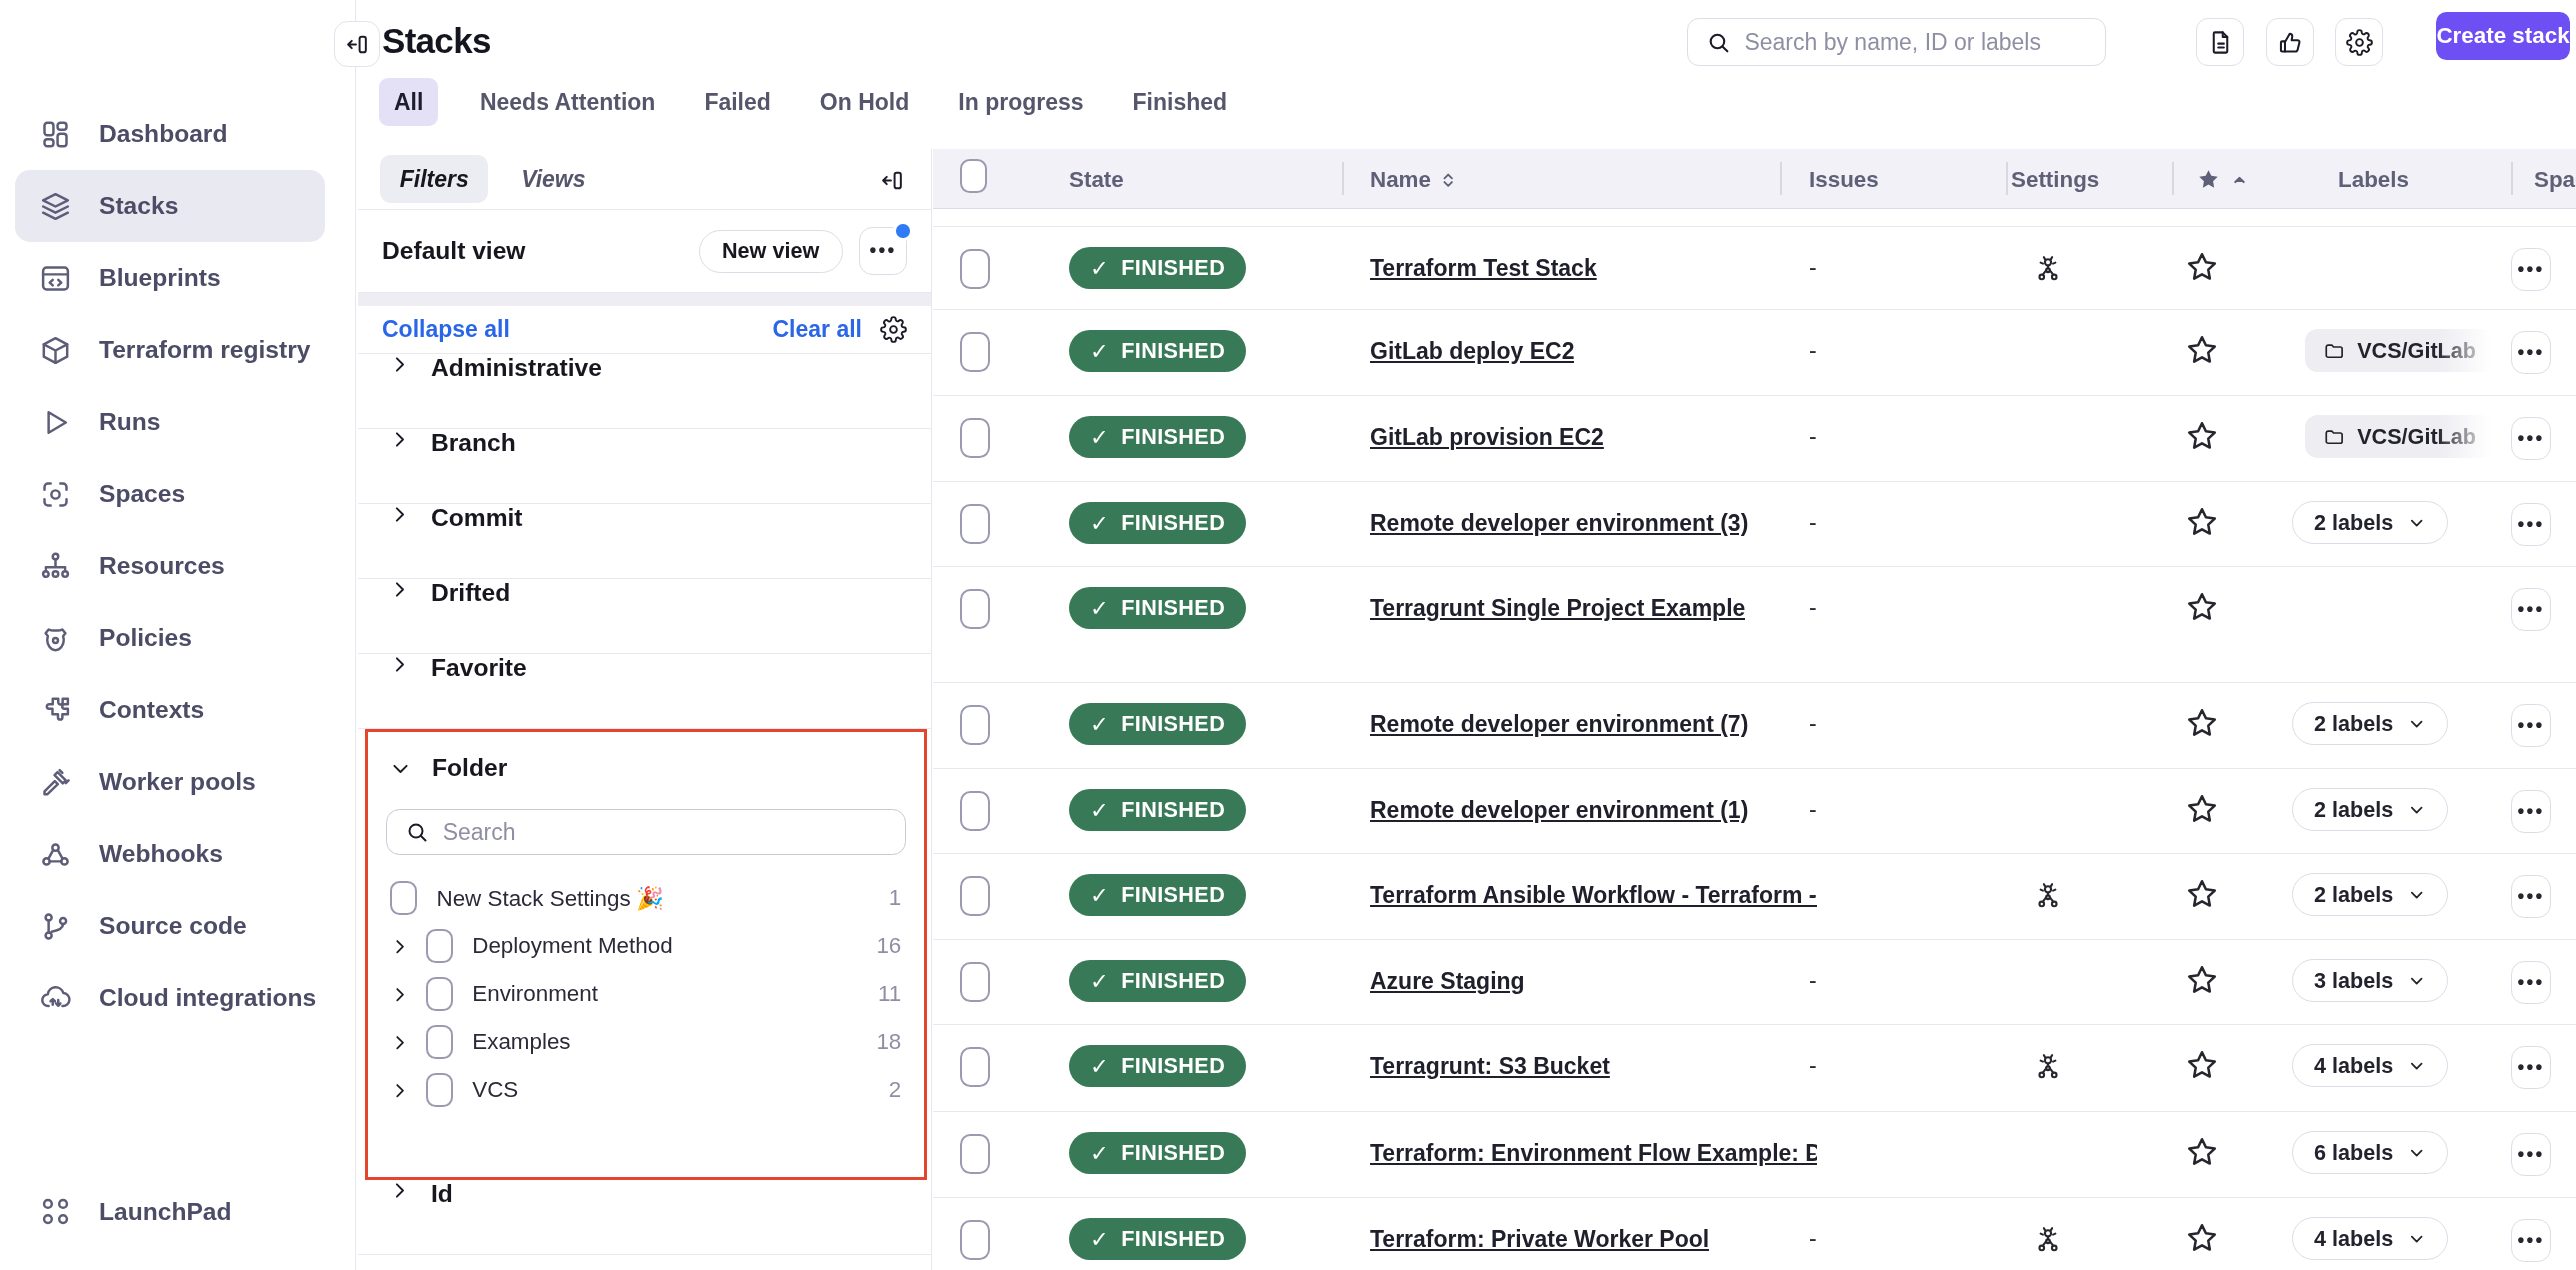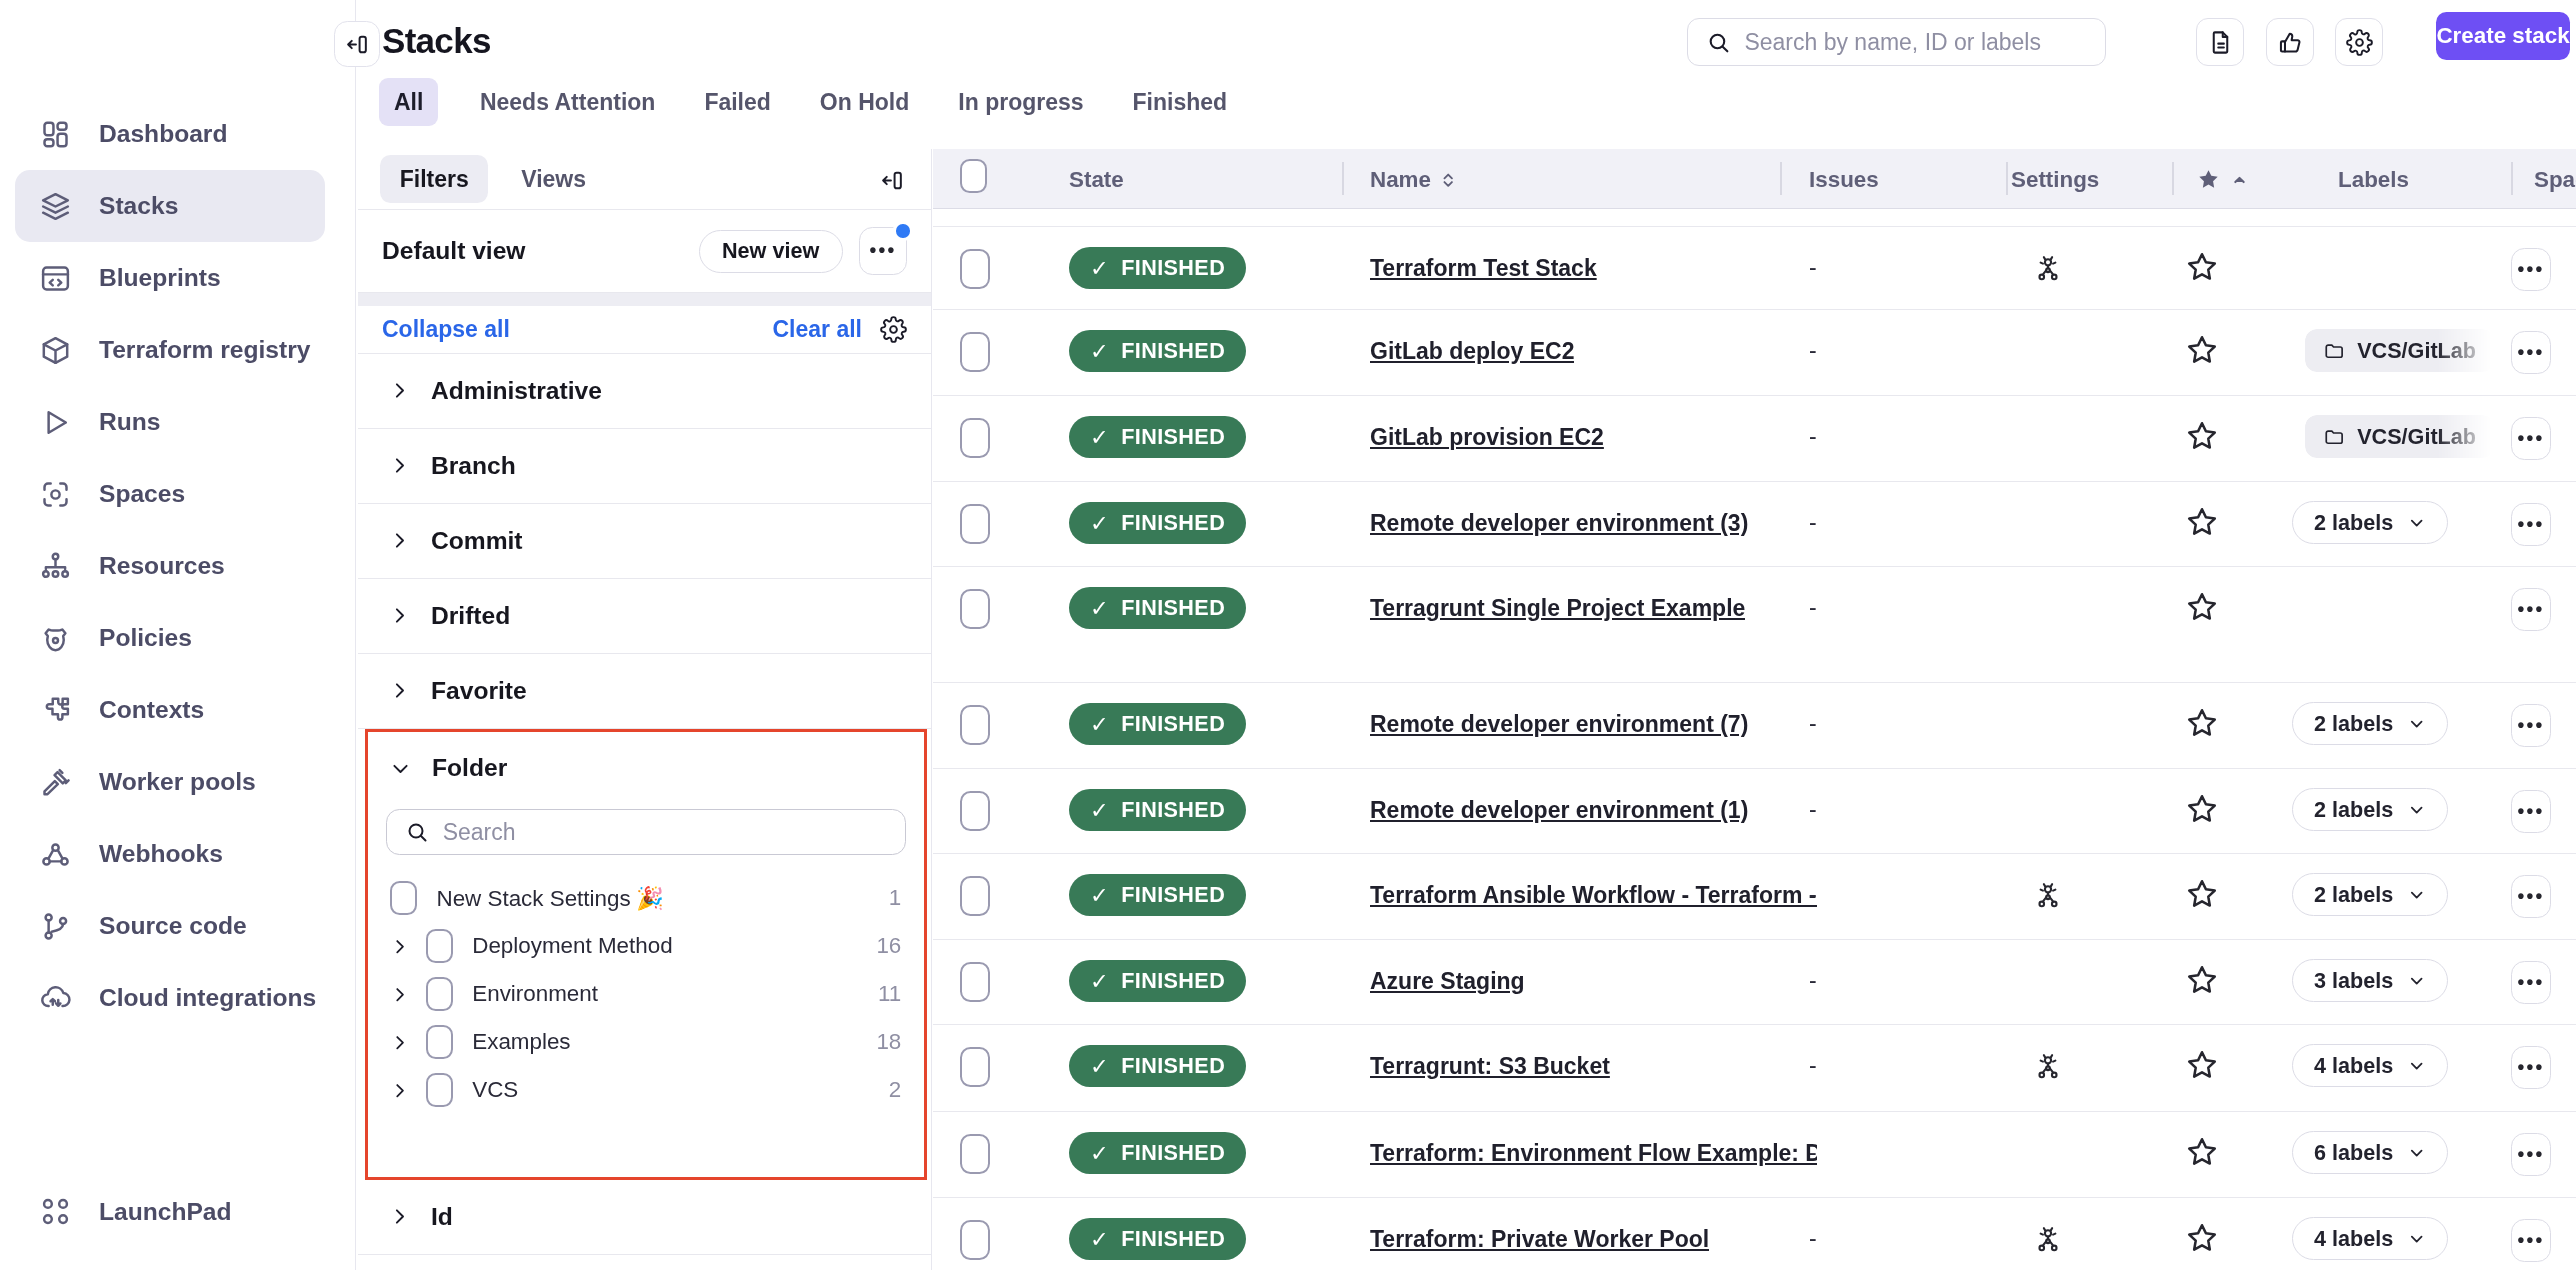--- a/index.html
+++ b/index.html
@@ -28,36 +28,36 @@
   .search-box input::placeholder, .folder-search input::placeholder { color:#8f8fa3; }
   .icon-btn { position:absolute; top:18px; width:48px; height:48px; border:1.5px solid #e0e0ea; border-radius:12px; background:#fff; display:flex; align-items:center; justify-content:center; cursor:pointer; }
   .icon-btn svg { width:27px; height:27px; stroke:#1b1b28; }
   .create-btn { position:absolute; left:2436px; top:12px; width:134px; height:48px; background:var(--accent-purple,#6e4ff4); color:#fff; border:none; border-radius:10.4px; font-family:inherit; font-size:22.4px; font-weight:700; cursor:pointer; }
   .tabs { position:absolute; left:379px; top:78px; display:flex; align-items:center; gap:34px; height:48px; }
   .tab { font-size:23px; font-weight:700; color:#55556b; padding:10.4px 7.5px; cursor:pointer; white-space:nowrap; }
   .tab.active { background:#e4e1f6; border-radius:9px; color:#1d1d2b; padding:10.4px 15px; }
 
   
   .filter-panel { position:absolute; left:358px; top:149px; width:574px; bottom:0; border-right:1.5px solid #e7e7ef; background:#fff; }
-  .fp-tabs { height:61px; border-bottom:1.5px solid #e8e8ee; display:flex; align-items:center; gap:33px; padding:0 22.4px; position:relative; }
+  .fp-tabs { height:61px; border-bottom:1.5px solid #e8e8ee; display:flex; align-items:center; gap:33px; padding:0 22.4px; position:relative;font-style:italic; }
   .fp-tab { font-size:23px; font-weight:700; color:#55556b; cursor:pointer; }
   .fp-tab.active { background:#ececf3; border-radius:10.4px; padding:10.4px 19.4px; color:#17171f; }
   .fp-collapse { position:absolute; right:22.4px; top:15px; width:33px; height:33px; display:flex; align-items:center; justify-content:center; cursor:pointer; background:none; border:none; }
   .fp-default { height:83px; border-bottom:1.5px solid #e8e8ee; display:flex; align-items:center; padding:0 24px; }
   .fp-default-label { font-size:24.6px; font-weight:700; color:#17171f; flex:1; }
   .new-view-btn { border:1.5px solid #dcdce6; background:#fff; border-radius:22.4px; height:43px; padding:0 22.4px; font-family:inherit; font-size:21.6px; font-weight:700; color:#17171f; cursor:pointer; }
   .views-more { position:relative; margin-left:16.4px; width:48px; height:48px; border:1.5px solid #dcdce6; border-radius:13.4px; background:#fff; cursor:pointer; }
   .views-more .dots, .r-more .dots { font-size:19.4px; font-weight:900; letter-spacing:2.2px; color:#26262e; line-height:1; }
   .views-more .notif-dot { position:absolute; top:-6.7px; right:-6.7px; width:19.4px; height:19.4px; border-radius:50%; background:var(--notification-blue,#2f7af5); border:3.7px solid #fff; }
   .fp-band { height:12.7px; background:#ededf3; }
   .fp-links { height:48px; border-bottom:1.5px solid #e8e8ee; display:flex; align-items:center; padding:0 24px; }
   .fp-link { font-size:23px; font-weight:600; color:var(--link-blue,#2a66e8); cursor:pointer; }
   .fp-links-right { margin-left:auto; display:flex; align-items:center; gap:18px; }
   .fp-gear { width:27px; height:27px; stroke:#1b1b28; cursor:pointer; }
-  .fp-section { height:75px; border-bottom:1.5px solid #e8e8ee; display:flex; align-items:center; gap:21px; padding:0 31px; font-size:24.6px; font-weight:700; color:#17171f; cursor:pointer; }
+  .fp-section { height:75px; border-bottom:1.5px solid #e8e8ee; display:flex; gap:21px; padding:0 31px; font-size:24.6px; font-weight:700; color:#17171f; cursor:pointer; }
   .chev { width:21px; height:21px; stroke:#1b1b28; flex:0 0 auto; }
   .folder-box { margin-left:6.7px; width:562px; height:451px; border:3.7px solid var(--highlight-red,#e5452c); background:#fff; }
   .folder-head { height:49px; margin-top:12px; display:flex; align-items:center; gap:21px; padding:0 22.4px; font-size:24.6px; font-weight:700; color:#17171f; cursor:pointer; }
   .folder-search { margin:16.4px 18px 4.5px; height:46px; border:1.5px solid #c9c9d4; border-radius:13.4px; display:flex; align-items:center; gap:14px; padding:0 18px; }
   .folder-search svg { width:24px; height:24px; stroke:#1b1b28; flex:0 0 auto; }
   .folder-search input { flex:1; border:none; outline:none; font-family:inherit; font-size:23px; color:#1f1f2c; background:transparent; }
   .folder-items { margin-top:19.4px; }
   .folder-item { height:48px; display:flex; align-items:center; padding:0 22.4px; font-size:22.4px; color:#2a2a38; }
   .folder-item .chev { width:19.4px; height:19.4px; margin-right:16.4px; }
   .checkbox { width:27px; height:34px; border:2.2px solid #9a9ab0; border-radius:9.7px; background:#fff; flex:0 0 auto; margin-right:19.4px; cursor:pointer; }

